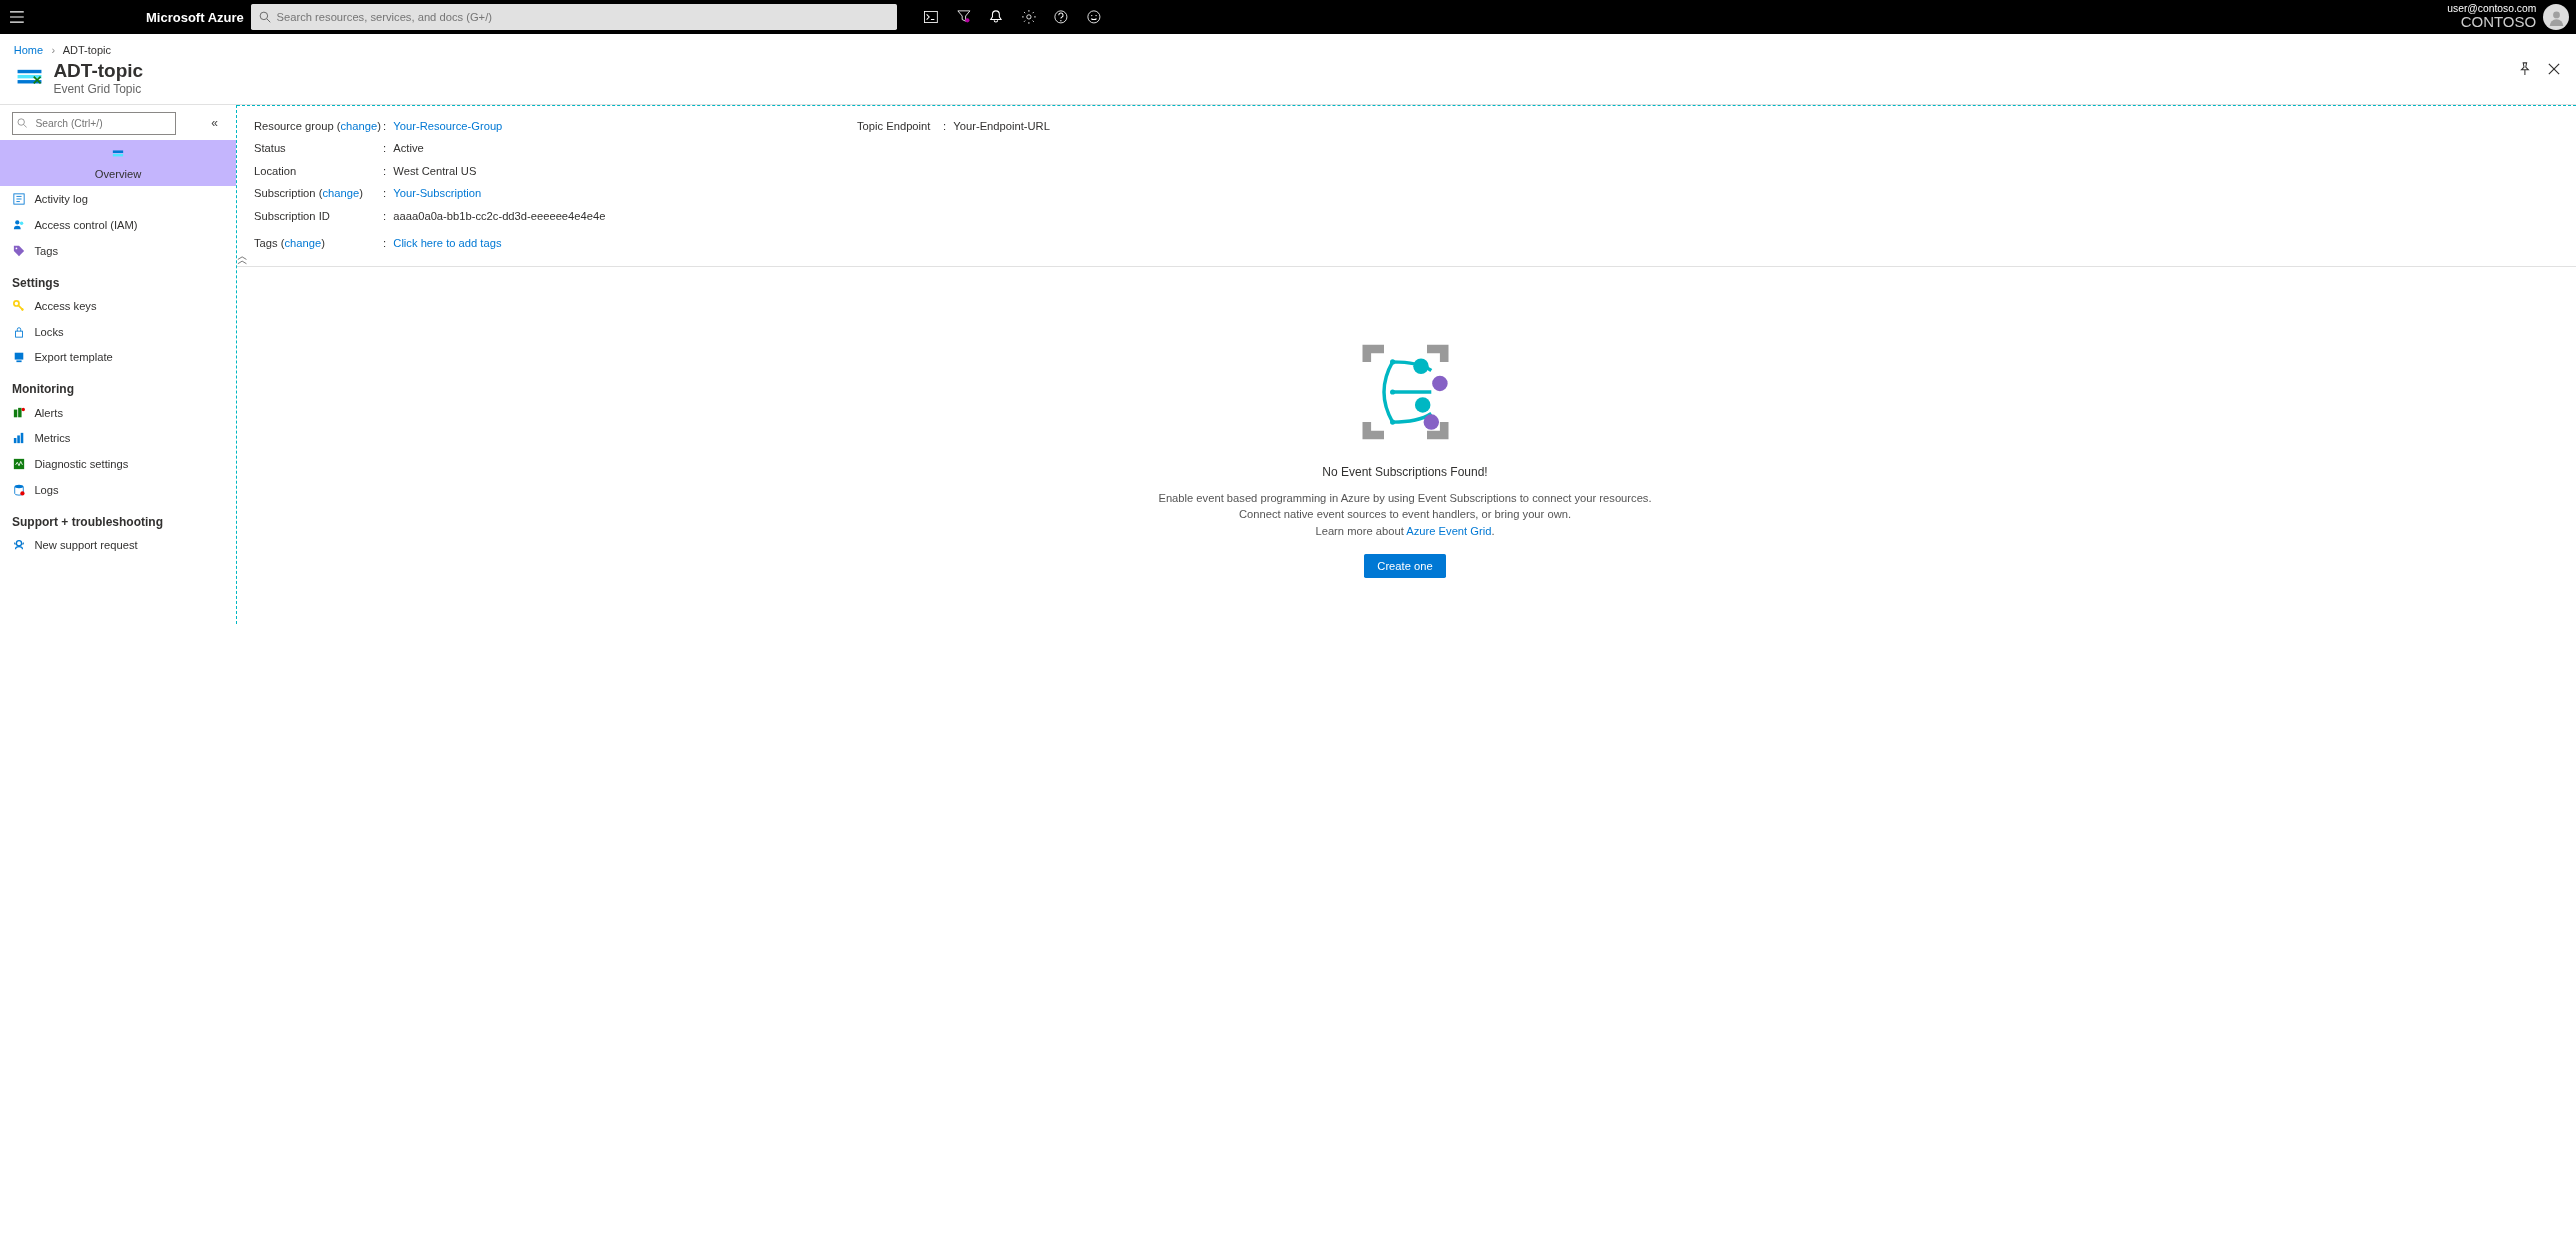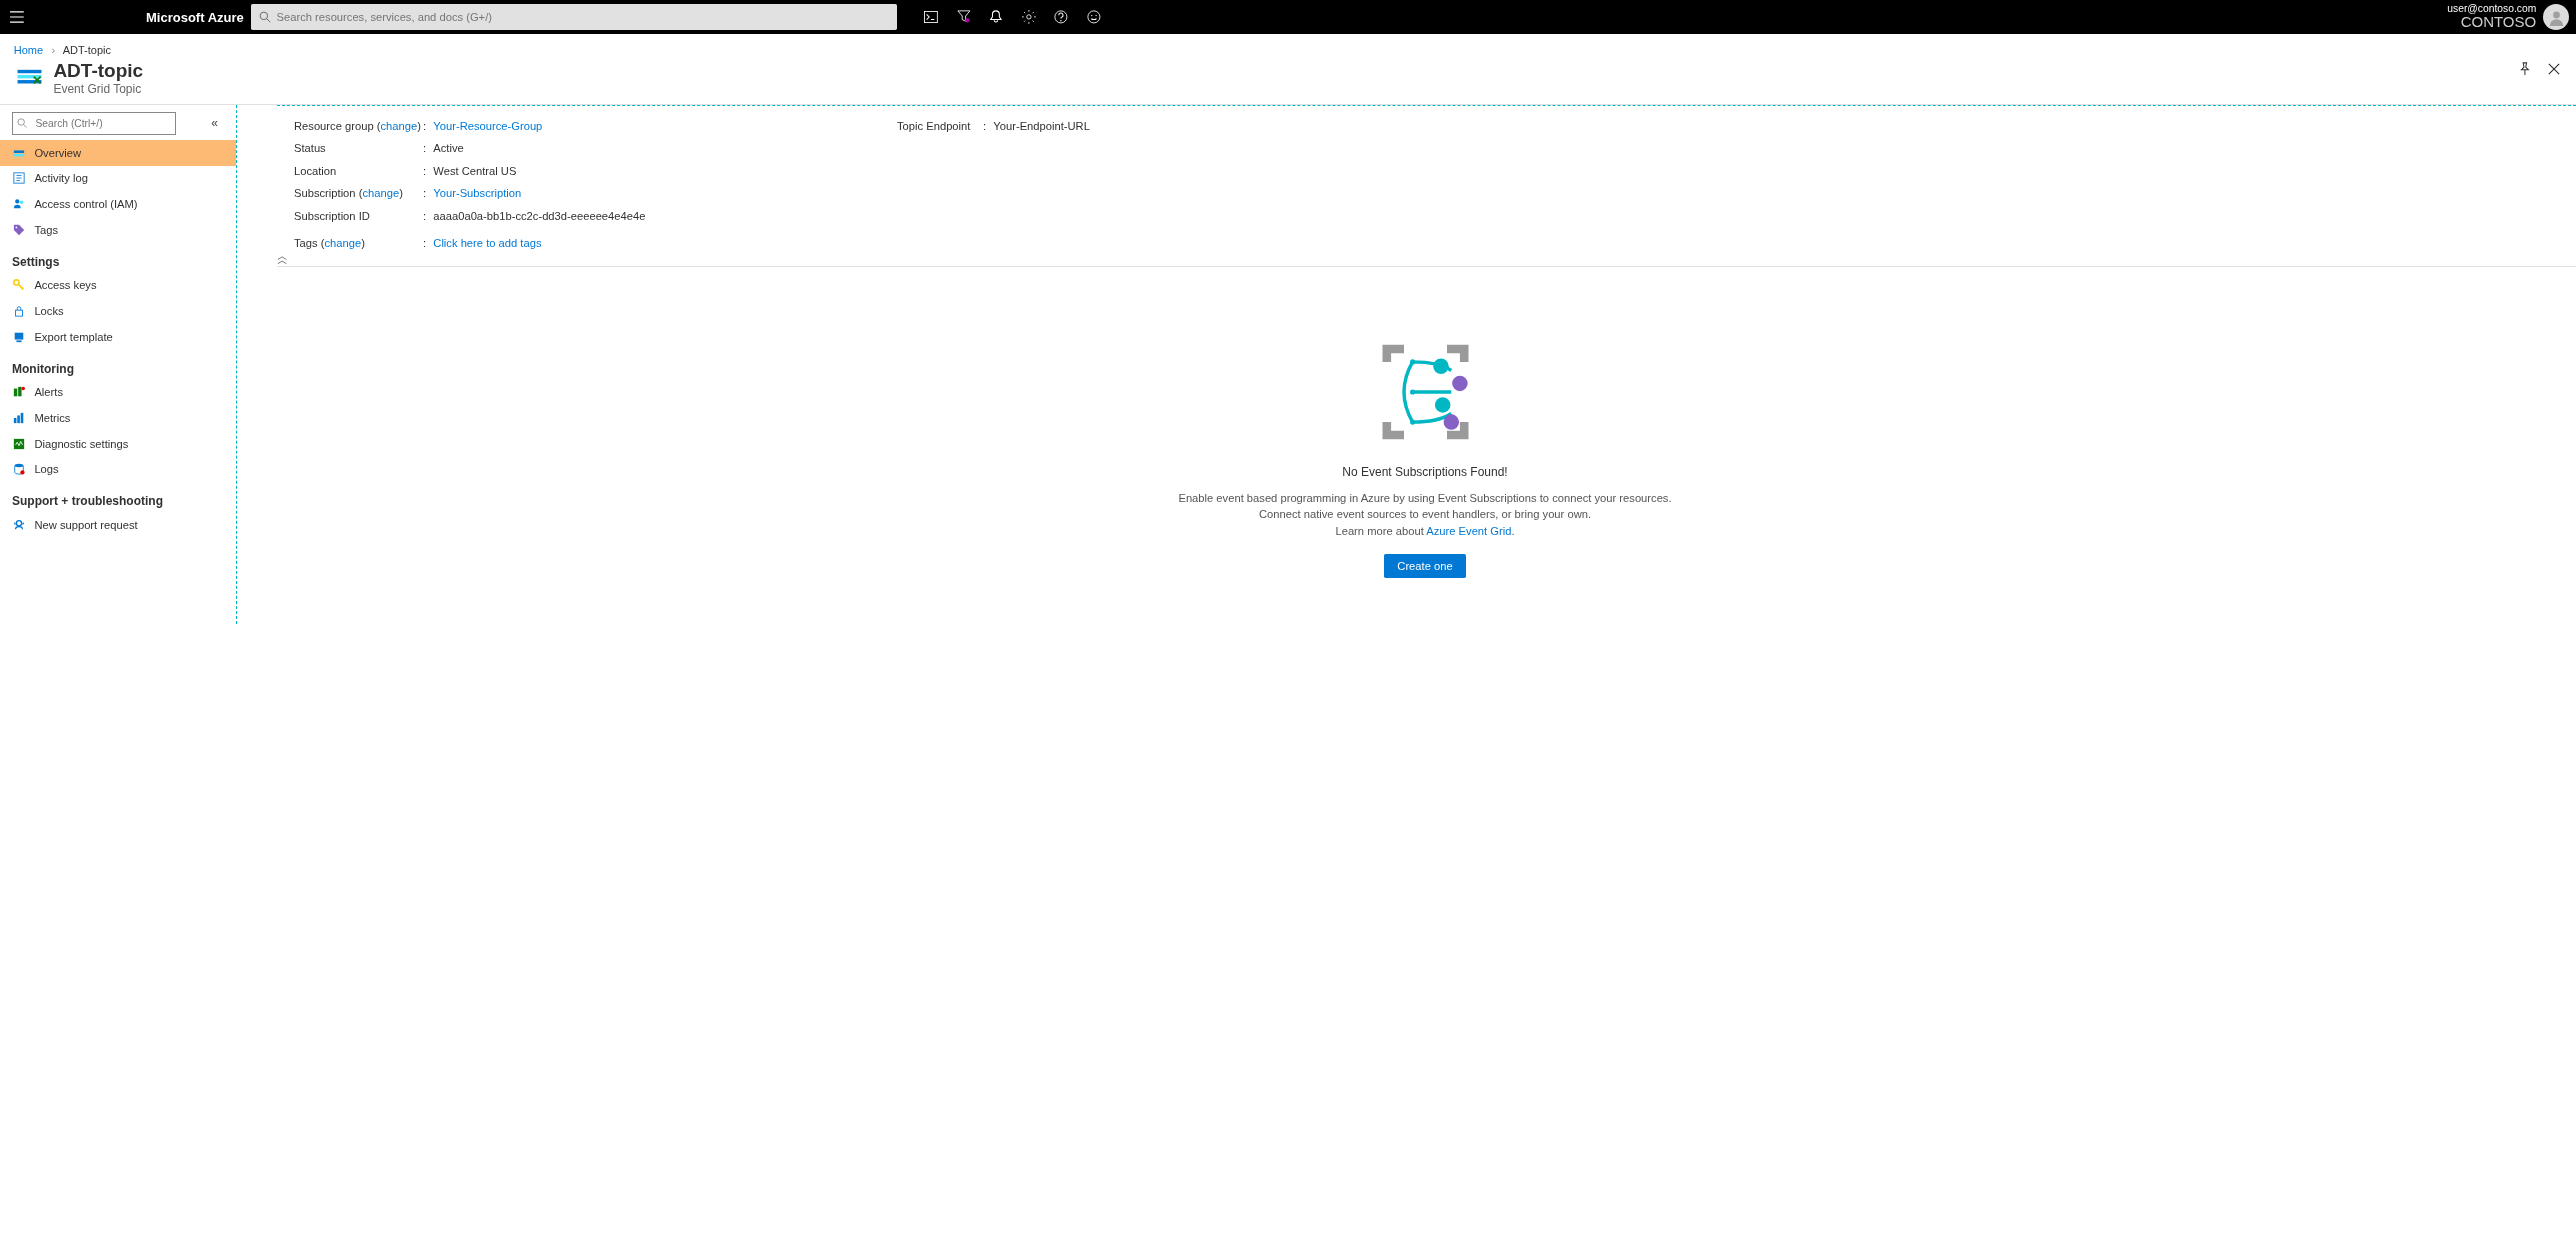--- a/index.html
+++ b/index.html
@@ -25,31 +25,31 @@
 
   
   .pagehead { display: flex; align-items: center; padding: 3.4px 13.8px 8.6px 13.8px; border-bottom: 0.9px solid #e1e1e1; position: relative; }
   .res-icon { width: 31px; height: 31px; margin-right: 8.6px; display:flex; align-items:center; justify-content:center; }
   .pagehead h1 { font-size: 19px; font-weight: 600; }
   .pagehead .sub { font-size: 12px; color: #666; }
   .pagehead-actions { position: absolute; right: 13.8px; top: 5.2px; display:flex; gap: 13.8px; }
   .pagehead-actions .act { width: 15.5px; height: 15.5px; cursor: pointer; display:flex; align-items:center; justify-content:center; }
 
   
-  .body { display: flex; height: calc(1244px*0.5 - 103px); gap: 40px; }
+  .body { display: flex; height: calc(1244px*0.5 - 103px); }
 
   
   .side { width: 237px; border-right: 0.9px dashed #00b7c3; padding-top: 6.9px; }
   .searchside { margin: 0 12px 5.2px 12px; display:flex; align-items:center; }
   .searchside input { flex: 1; border: 0.9px solid #8a8886; height: 22.4px; padding: 0 6.9px 0 22.4px; font-size: 10.3px; }
   .searchside-wrap { position: relative; flex: 1; }
   .searchside-wrap .mag { position: absolute; left: 5.2px; top: 50%; transform: translateY(-50%); color: #666; }
   .collapse-btn { width: 19px; height: 19px; margin-left: 5.2px; display:flex; align-items:center; justify-content:center; cursor:pointer; font-size: 12px; color: #444; }
   .navitem { display:flex; align-items:center; padding: 6px 12px; gap: 8.6px; cursor:pointer; font-size: 11.2px; }
-  .navitem.selected { background: #fdba74; }
+  .navitem.selected { background: #c4b5fd; flex-direction: column; }
   .navgroup { padding: 12px 12px 3.4px 12px; font-size: 12px; font-weight:600; color: #323130; }
   .navicon { width: 13.8px; height: 13.8px; display:flex; align-items:center; justify-content:center; }
 
   
   .main { flex: 1; border-top: 0.9px dashed #00b7c3; position: relative; }
   .cmdbar { display: flex; align-items: center; height: 38px; border-bottom: 0.9px dashed #00b7c3; padding-left: 17px; gap: 5.2px; }
   .cmd { display: flex; align-items: center; gap: 5.2px; padding: 3.4px 6.9px; cursor: pointer; font-size: 11.2px; color: #323130; }
   .cmd .ci { width: 13.8px; height: 13.8px; display:flex; align-items:center; justify-content:center; }
   .cmd.highlighted { border: 2.6px solid #e60000; padding: 3.4px 8.6px; }
 

